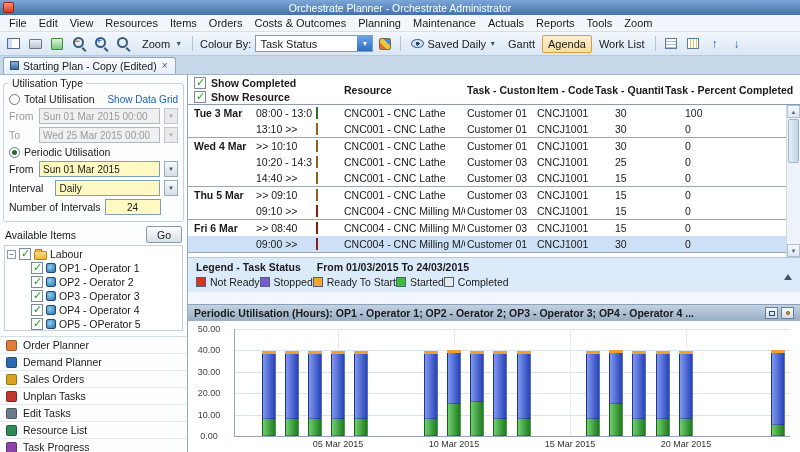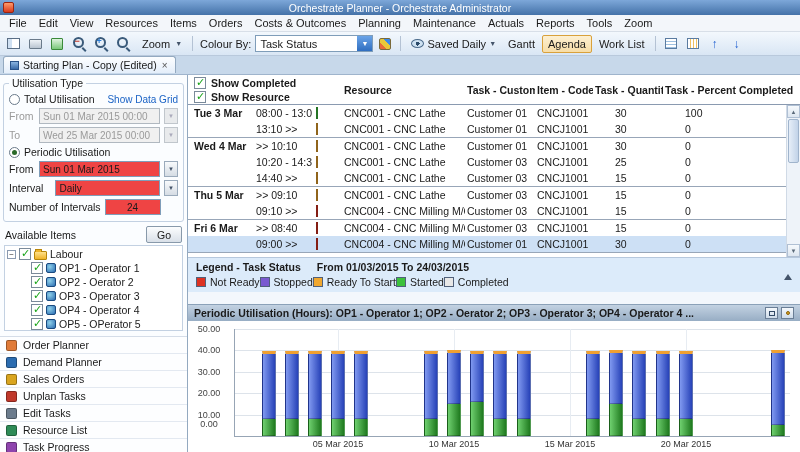--- a/index.html
+++ b/index.html
@@ -31,42 +31,42 @@
   .imag{position:relative;width:15px;height:15px;}
   .imag::before{content:"";position:absolute;left:1px;top:1px;width:7px;height:7px;border:2px solid #3a5a7a;border-radius:50%;}
   .imag::after{content:"";position:absolute;left:11px;top:11px;width:5px;height:2px;background:#3a5a7a;transform:rotate(45deg);transform-origin:0 0;}
   .imag .sign{position:absolute;left:3px;top:0;font-size:9px;font-weight:bold;line-height:11px;}
   .i-grid{width:12px;height:11px;border:1px solid #5a7ba0;background:repeating-linear-gradient(#fff,#fff 2px,#9ec0e0 2px,#9ec0e0 3px);}
   .i-grid2{width:12px;height:11px;border:1px solid #5a7ba0;background:repeating-linear-gradient(90deg,#fff,#fff 2px,#f0c060 2px,#f0c060 3px);}
   .arrglyph{font-size:12px;font-weight:bold;color:#1f5fd0;line-height:12px;}
   .i-eye{width:13px;height:9px;border:1px solid #4a6a8a;border-radius:50%;background:radial-gradient(circle,#2a4a6a 2px,#cfe2f2 2px);}
   .i-paint{width:12px;height:12px;border:1px solid #7a6a3a;background:linear-gradient(45deg,#e86a3a 33%,#e8c83a 33%,#e8c83a 66%,#3a8ae8 66%);border-radius:2px;}
 
-  .tabbar { height:19px; background:#c7d8ea; display:flex; align-items:flex-start; padding-left:3px; border-bottom:1px solid #9fb4cc; }
+  .tabbar { height:19px; background:#c7d8ea; display:flex; align-items:center; padding-left:3px; border-bottom:1px solid #9fb4cc; }
   .tab { height:17px; display:flex; align-items:center; gap:4px; padding:0 6px; font-size:10.5px;
          background:linear-gradient(#fdfeff,#e4eefa); border:1px solid #93a9c0; border-bottom:none; border-radius:3px 3px 0 0; }
   .tab-icon { width:9px; height:9px; background:linear-gradient(#8ab4e0,#3a6aa8); border:1px solid #2a5288; }
   .tab-close { color:#555; font-size:10px; padding:0 1px; }
 
   
   .main { display:flex; height:377px; }
   .left { width:188px; flex:0 0 188px; border-right:1px solid #93a9c0; background:#fbfdff; overflow:hidden; }
   .right { flex:1; min-width:0; display:flex; flex-direction:column; background:#fff; }
 
   
   fieldset { margin:2px 3px 0; border:1px solid #c3d1e2; border-radius:3px; padding:1px 5px 3px; }
   legend { font-size:10.5px; padding:0 3px; }
   .frow { display:flex; align-items:center; gap:4px; margin:3px 0; font-size:10.5px; }
   .radio { width:11px; height:11px; border:1px solid #6a7a8a; border-radius:50%; background:#fff; flex:0 0 auto; }
   .radio.on::after { content:""; display:block; width:5px; height:5px; margin:2px; border-radius:50%; background:#2a6a2a; }
   .link { color:#1a62c5; margin-left:auto; font-size:10px; }
   .flabel { width:26px; flex:0 0 auto; }
   .flabel.wide { width:auto; }
   .dim { color:#9a9a9a; }
-  .tinput { height:16px; border:1px solid #7f9db9; background:#ef4444; display:flex; align-items:center; padding:0 3px;
+  .tinput { height:16px; border:1px solid #7f9db9; background:#fef9c3; display:flex; align-items:center; padding:0 3px;
             font-size:10px; flex:1; overflow:hidden; white-space:nowrap; }
   .tinput.off { background:#f0f0f0; color:#9a9a9a; border-color:#b0b8c0; }
   .sbtn { width:14px; height:16px; flex:0 0 auto; background:linear-gradient(#f8fafc,#d5dce4); border:1px solid #9aaabb;
           font-size:6px; color:#44546a; display:flex; align-items:center; justify-content:center; }
   .sbtn.off { color:#aab; background:#e8eaec; border-color:#c0c6cc; }
   .avail-hdr { display:flex; align-items:center; margin:4px 5px 2px; font-size:10.5px; }
   .go-btn { margin-left:auto; width:36px; height:17px; background:linear-gradient(#fcfdfe,#d9e0e8); border:1px solid #8899aa;
             border-radius:2px; display:flex; align-items:center; justify-content:center; font-size:10.5px; }
   .treebox { margin:0 4px; border:1px solid #c3d1e2; background:#fff; height:86px; padding:1px 2px; overflow:hidden; }
   .tnode { display:flex; align-items:center; gap:3px; height:14px; font-size:10.5px; white-space:nowrap; }
@@ -523,21 +523,21 @@
         <span class="chbtn">
             <span class="sq"></span>
           </span>
         <span class="chbtn">
             <span class="pin"></span>
           </span>
       </span>
     </div>
     <div class="chart-area" id="chart">
         <div class="gl-h" style="left: 46px; width: 556px; top: 115px;"></div>
-        <div class="ylab" style="left: 2px; top: 98px;">0.00</div>
+        <div class="ylab" style="left: 2px; top: 110px;">0.00</div>
         <div class="gl-h" style="left: 46px; width: 556px; top: 94px;"></div>
         <div class="ylab" style="left: 2px; top: 89px;">10.00</div>
         <div class="gl-h" style="left: 46px; width: 556px; top: 72px;"></div>
         <div class="ylab" style="left: 2px; top: 67px;">20.00</div>
         <div class="gl-h" style="left: 46px; width: 556px; top: 51px;"></div>
         <div class="ylab" style="left: 2px; top: 46px;">30.00</div>
         <div class="gl-h" style="left: 46px; width: 556px; top: 29px;"></div>
         <div class="ylab" style="left: 2px; top: 24px;">40.00</div>
         <div class="gl-h" style="left: 46px; width: 556px; top: 8px;"></div>
         <div class="ylab" style="left: 2px; top: 3px;">50.00</div>

